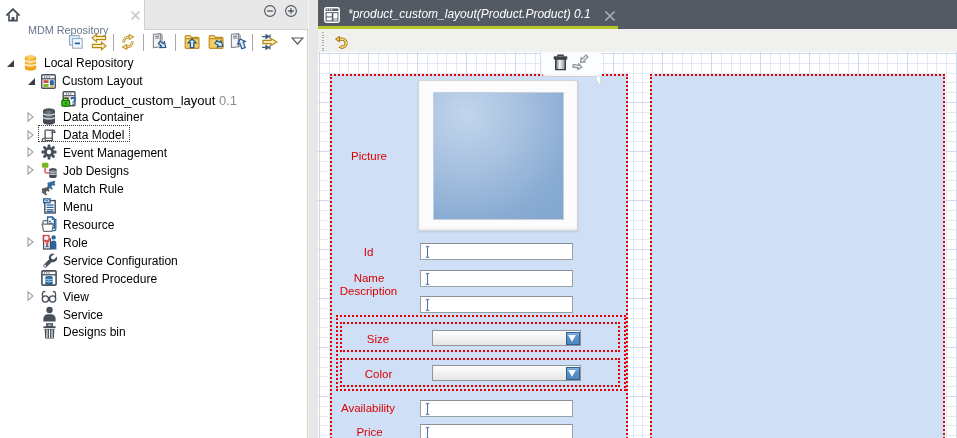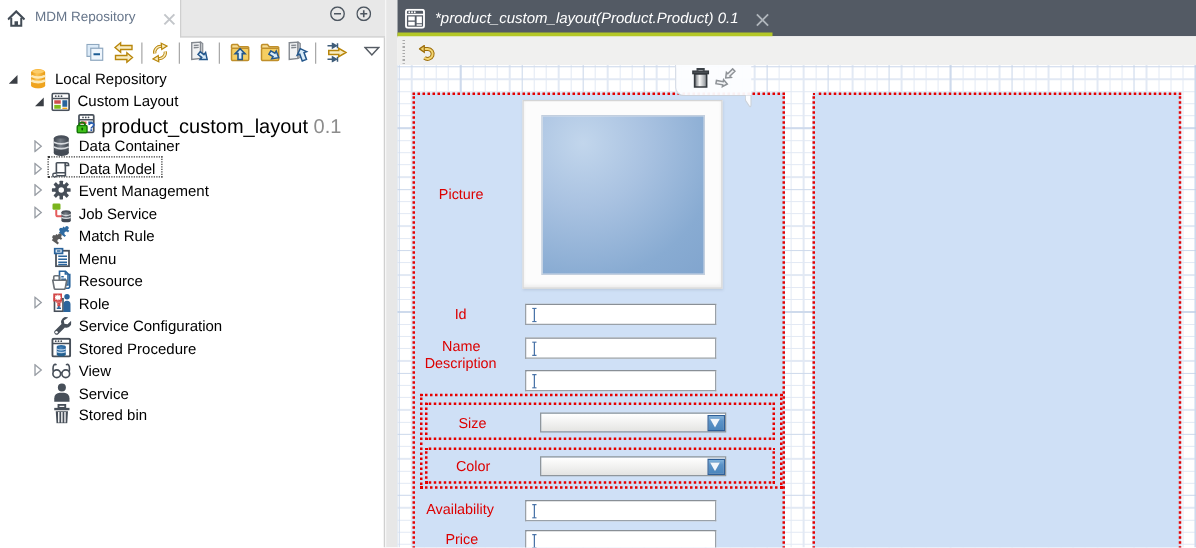--- a/index.html
+++ b/index.html
@@ -3,21 +3,21 @@
 <meta charset="utf-8">
 <style>
   * { margin:0; padding:0; box-sizing:border-box; }
   html,body { width:957px; height:438px; overflow:hidden; font-family:"Liberation Sans", sans-serif; }
   body { position:relative; background:#fff; }
   .abs { position:absolute; }
 
   
   #lpanel { left:0; top:0; width:308px; height:438px; background:#fff; border-right:1px solid #d0d0d0; }
   #ltab-gray { left:144px; top:0; width:164px; height:30px; background:#e8e8e8; border-bottom:1px solid #d0d0d0; border-left:1px solid #cfcfcf; }
-  #ltab-title { left:28px; top:8px; font-size:10.8px; color:#66758a; }
+  #ltab-title { left:28px; top:24px; font-size:10.8px; color:#66758a; }
   #lclose { left:130px; top:10px; width:11px; height:11px; }
   #min-btn { left:264px; top:5px; }
   #max-btn { left:285px; top:5px; }
 
   
   .tsep { width:1px; height:17px; background:#a9a9a9; top:34px; }
 
   
   .trow { height:16px; font-size:12px; font-weight:normal; color:#000; white-space:nowrap; }
   .tver { color:#8c8c8c; font-weight:normal; }
@@ -198,21 +198,21 @@
       <circle cx="8.6" cy="2.9" r="0.7" fill="#4a525c"></circle>
       <circle cx="10.8" cy="2.9" r="0.7" fill="#4a525c"></circle>
   <path d="M3.2 4.7 H15" stroke="#4a525c" stroke-width="1.2"></path>
   <rect x="4.8" y="6.2" width="4.4" height="2" fill="#d55"></rect>
   <rect x="10.6" y="6.2" width="3.4" height="1.8" fill="#2a649c"></rect>
   <text x="10.2" y="13.8" font-size="10" font-weight="bold" fill="#2a5db0" font-family="Liberation Sans">?</text>
   <path d="M3.3 9.3 a2.4 2.4 0 0 1 4.8 0" fill="none" stroke="#157808" stroke-width="1.4"></path>
   <rect x="1.8" y="9.3" width="7.8" height="5.9" rx="1" fill="#3fc01a" stroke="#157808" stroke-width="1.2"></rect>
   <rect x="5.1" y="11" width="1.3" height="2.4" rx="0.6" fill="#0c5a04"></rect>
 </svg>
-<div class="abs trow" style="left:81px;top:93px;font-weight:normal;font-size:16px">product_custom_layout <span class="tver">0.1</span></div>
+<div class="abs trow" style="left:81px;top:93px;font-weight:normal;font-size:13px">product_custom_layout <span class="tver">0.1</span></div>
 
 <svg class="abs" style="left:27px;top:112px" width="7" height="10" viewBox="0 0 7 10">
       <path d="M1 0.8 L6 5 L1 9.2 Z" fill="#fff" stroke="#9a9fa6" stroke-width="1.1"></path>
     </svg>
 <svg class="abs" style="left:42px;top:108px" width="14" height="17" viewBox="0 0 14 17">
   <defs>
         <linearGradient id="gdb" x1="0" y1="0" x2="1" y2="0">
           <stop offset="0" stop-color="#3e454e"></stop>
           <stop offset="0.45" stop-color="#767d86"></stop>
           <stop offset="1" stop-color="#3e454e"></stop>
@@ -273,21 +273,21 @@
         </linearGradient>
       </defs>
   <g transform="translate(8,6)">
     <ellipse cx="3.9" cy="1.7" rx="3.7" ry="1.6" fill="#4a515b"></ellipse>
     <path d="M0.2 1.7 H7.6 V8.4 H0.2 Z" fill="url(#gdb2)"></path>
     <ellipse cx="3.9" cy="8.4" rx="3.7" ry="1.6" fill="#434a54"></ellipse>
     <path d="M0.2 3.6 Q3.9 5.2 7.6 3.6" fill="none" stroke="#d7dade" stroke-width="1"></path>
     <path d="M0.2 5.9 Q3.9 7.5 7.6 5.9" fill="none" stroke="#d7dade" stroke-width="1"></path>
   </g>
 </svg>
-<div class="abs trow" style="left:63px;top:164px">Job Service</div>
+<div class="abs trow" style="left:63px;top:164px">Job Designs</div>
 
 <svg class="abs" style="left:41px;top:180px" width="16" height="16" viewBox="0 0 16 16">
   <g transform="rotate(36 10.8 5.2)">
     <path d="M7.6 2.6 h1.6 a1.5 1.5 0 1 1 2.6 0 h1.6 v1.8 a1.5 1.5 0 1 0 0 2.6 v1.8 h-5.8 v-1.6 a1.5 1.5 0 1 1 0 -3 Z" fill="#2f6ba2"></path>
   </g>
   <g transform="rotate(36 5 11)">
     <path d="M2 8.4 h1.6 a1.5 1.5 0 1 1 2.6 0 h1.6 v1.8 a1.5 1.5 0 1 0 0 2.6 v1.8 H2 v-1.6 a1.5 1.5 0 1 1 0 -3 Z" fill="#5a5a5a"></path>
   </g>
 </svg>
 <div class="abs trow" style="left:63px;top:182px">Match Rule</div>
@@ -382,21 +382,21 @@
 <svg class="abs" style="left:42px;top:323px" width="15" height="16" viewBox="0 0 15 16">
   <rect x="4.8" y="0.9" width="5.4" height="2.4" fill="none" stroke="#474f59" stroke-width="1.5"></rect>
   <rect x="1.4" y="3.3" width="12.2" height="1.9" fill="#474f59"></rect>
   <path d="M2.6 6 H12.4 L11.8 15.5 H3.2 Z" fill="#474f59"></path>
   <g stroke="#fff" stroke-width="1.1">
         <path d="M5 6.5 V15"></path>
         <path d="M7.5 6.5 V15"></path>
         <path d="M10 6.5 V15"></path>
       </g>
 </svg>
-<div class="abs trow" style="left:63px;top:325px">Stored bin</div>
+<div class="abs trow" style="left:63px;top:325px">Designs bin</div>
 </div>
 
 <div id="sash" class="abs"></div>
 
 <div id="etabs" class="abs"></div>
 <div id="egreen" class="abs"></div>
 <div id="etab-title" class="abs">*product_custom_layout(Product.Product) 0.1</div>
 <svg class="abs" style="left:604px;top:10px" width="12" height="12" viewBox="0 0 12 12">
     <path d="M1.5 1.5 L10.5 10.5 M10.5 1.5 L1.5 10.5" stroke="#aeb4ba" stroke-width="1.5"></path>
   </svg>

